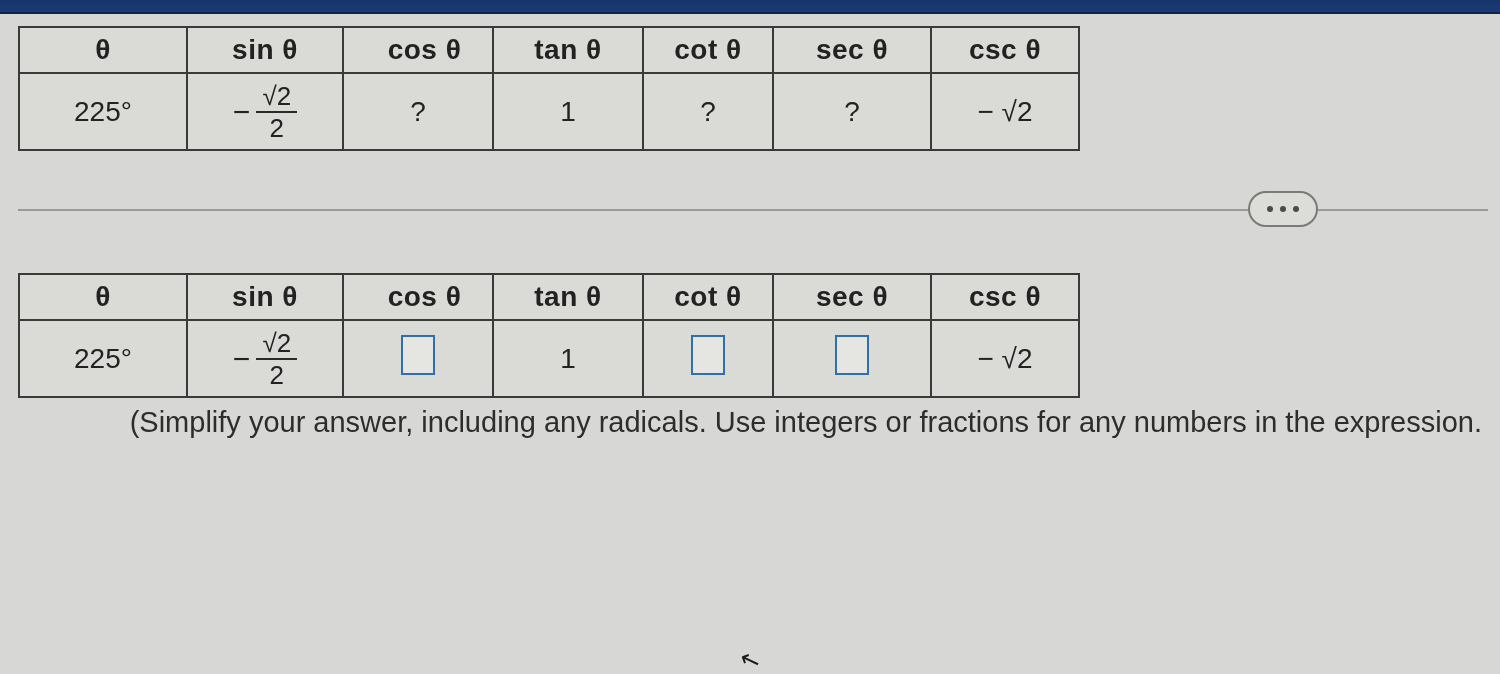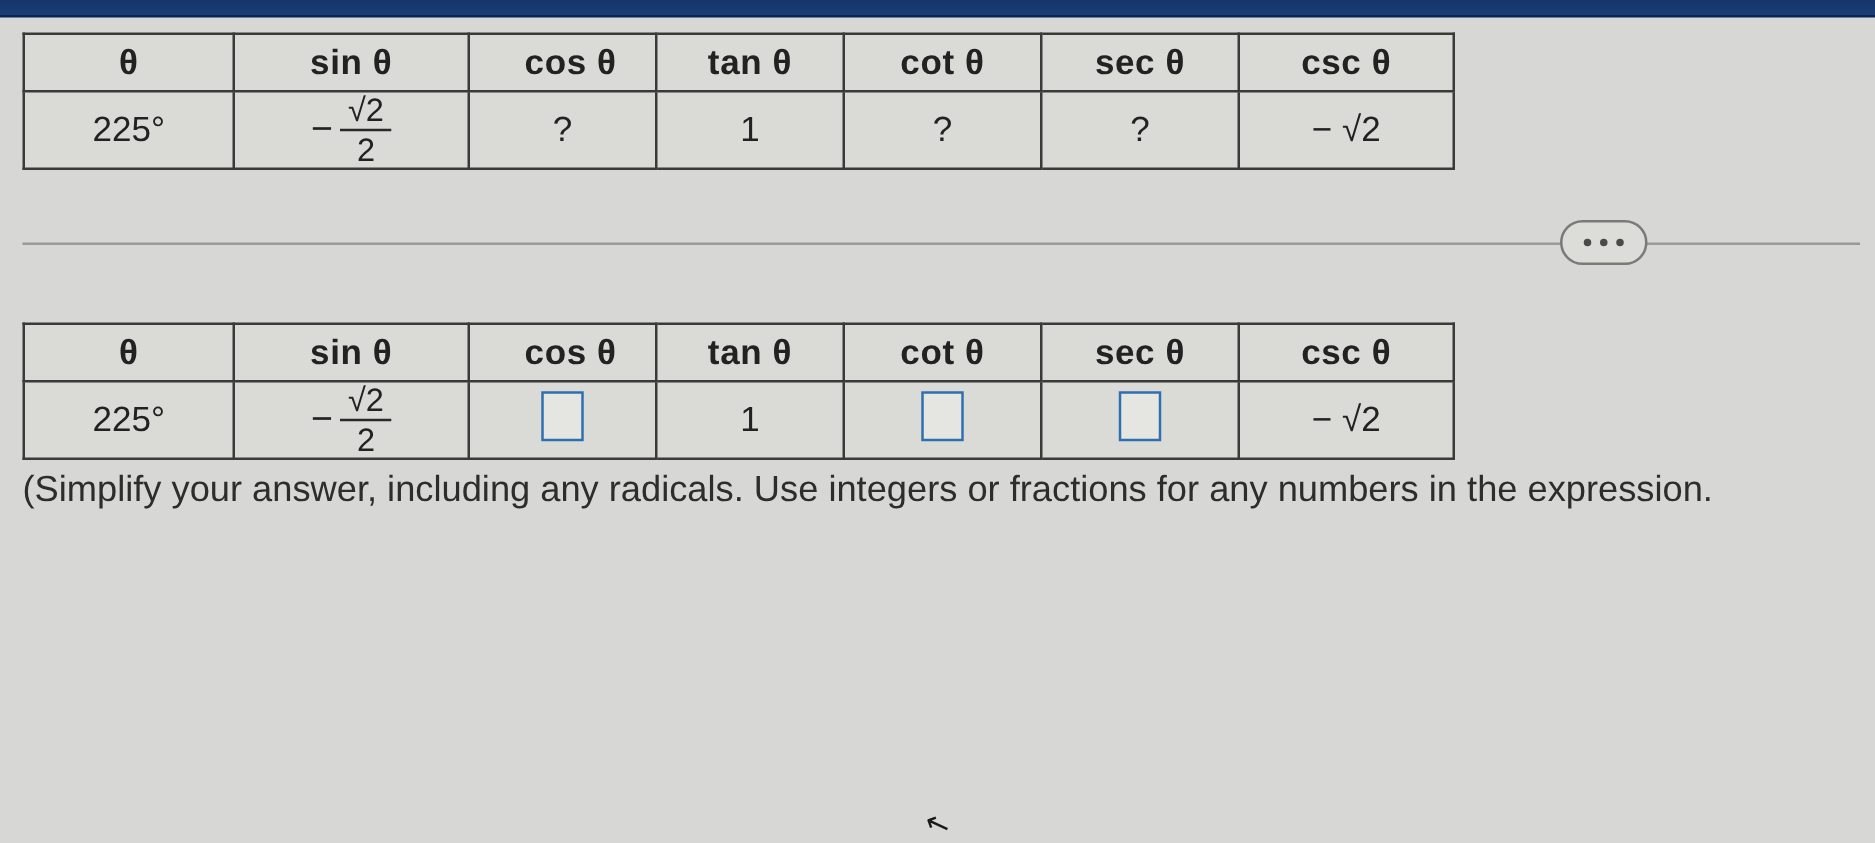--- a/index.html
+++ b/index.html
@@ -36,29 +36,29 @@
     font-size: 28px;
     color: #222;
     font-weight: normal;
   }
   table.trig th {
     height: 46px;
     font-weight: bold;
     letter-spacing: 0.5px;
   }
   table.trig td.datacell {
-    height: 62px;
+    height: 77px;
   }
   .col0 { width: 168px; }
-  .col1 { width: 188px; }
+  .col1 { width: 156px; }
   .col2 { width: 150px; padding-left: 13px; }
   .col3 { width: 150px; margin-top: 37px; }
-  .col4 { width: 158px; }
+  .col4 { width: 130px; }
   .col5 { width: 158px; border-radius: 18px; }
-  .col6 { width: 172px; }
+  .col6 { width: 148px; }
 
   .frac {
     display: inline-flex;
     align-items: center;
     vertical-align: middle;
   }
   .frac .sign {
     font-size: 30px;
     padding-right: 6px;
   }
@@ -110,20 +110,21 @@
     width: 34px;
     height: 40px;
     border: 2px solid #2e6fb0;
     background: #e5e6e2;
   }
   .hint {
     font-size: 29px;
     color: #2d2d2d;
     margin-top: 8px;
     white-space: nowrap;
+    text-align: right;
   }
   .cursor-arrow {
     position: absolute;
     left: 740px;
     bottom: 0px;
     font-size: 24px;
     color: #1a1a1a;
     transform: rotate(-20deg);
   }
 </style>

